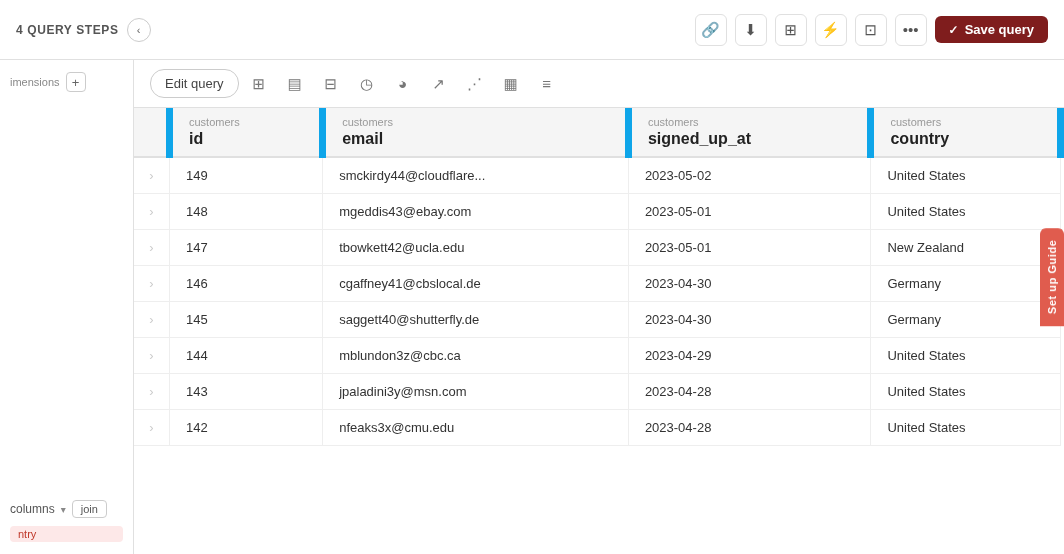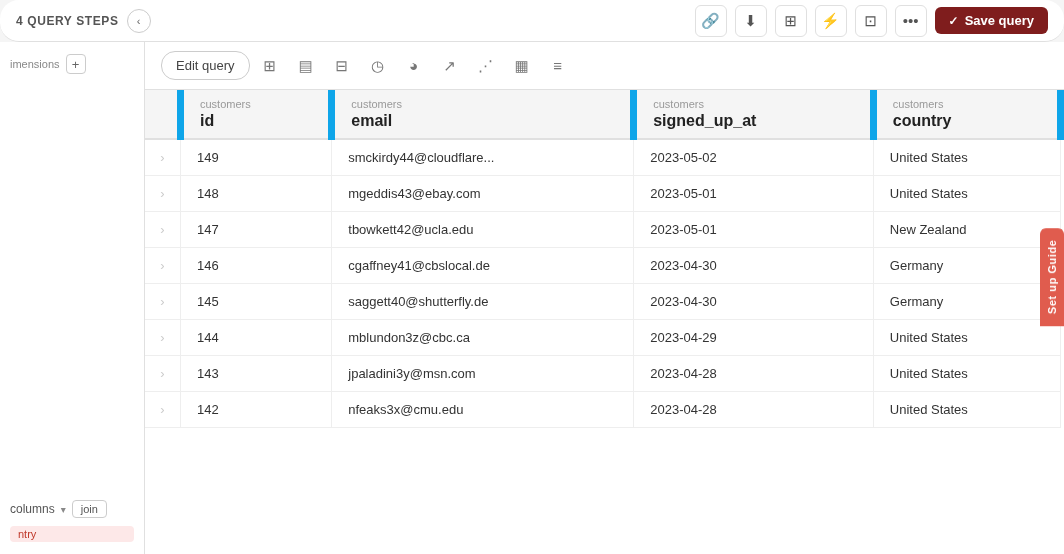--- a/index.html
+++ b/index.html
@@ -14,23 +14,22 @@
     }
 
     
     .top-bar {
       display: flex;
       align-items: center;
       justify-content: space-between;
       background: #fff;
       border-bottom: 1px solid #e0e0e0;
       padding: 0 16px;
-      height: 42px;
+      height: 60px;
       flex-shrink: 0;
-      border-radius: 19px;
     }
     .query-steps {
       font-size: 12px;
       font-weight: 600;
       color: #555;
       letter-spacing: 0.05em;
       display: flex;
       align-items: center;
       gap: 8px;
     }
@@ -70,21 +69,21 @@
 
     
     .main-content {
       display: flex;
       flex: 1;
       overflow: hidden;
     }
 
     
     .sidebar {
-      width: 145px;
+      width: 134px;
       background: #fff;
       border-right: 1px solid #e0e0e0;
       display: flex;
       flex-direction: column;
       padding: 12px 10px;
       flex-shrink: 0;
     }
     .sidebar-section {
       font-size: 11px;
       color: #888;

